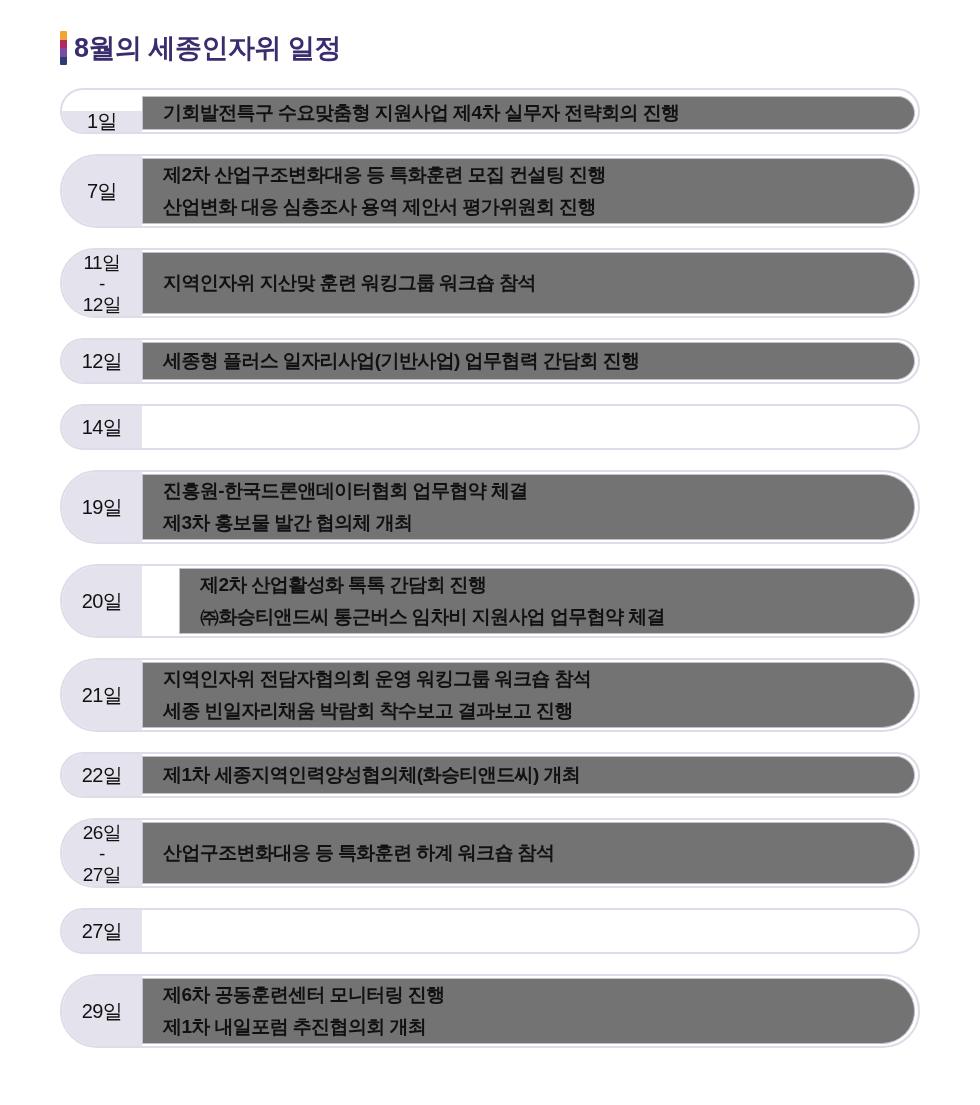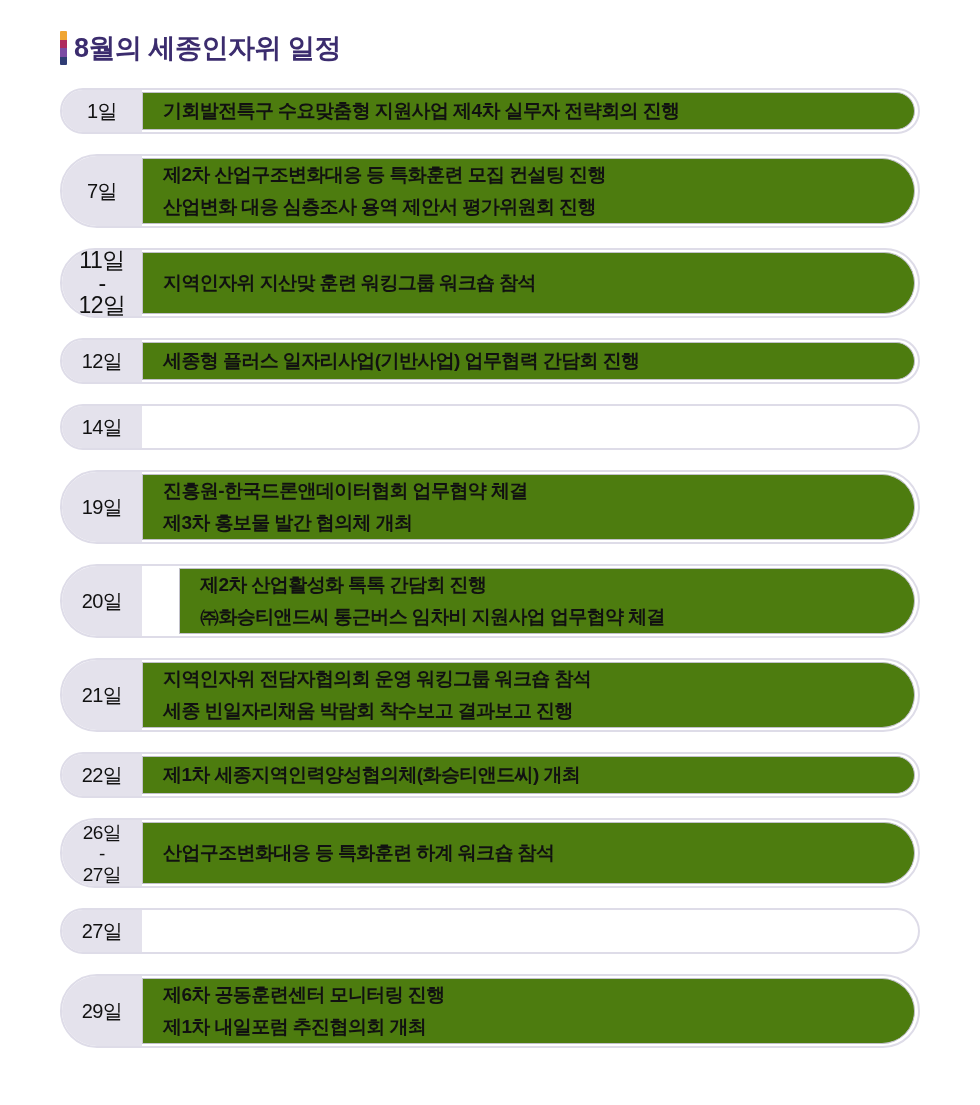--- a/index.html
+++ b/index.html
@@ -26,21 +26,21 @@
     border:2px solid var(--row-border);border-radius:999px;
     overflow:hidden;margin-bottom:20px;box-sizing:border-box;
   }
   .date-badge{
     width:80px;flex:0 0 80px;background:var(--badge-bg);
     display:flex;flex-direction:column;align-items:center;justify-content:center;
     font-size:20px;font-weight:500;line-height:21px;letter-spacing:-0.5px;
   }
   .date-badge .date-line{white-space:nowrap;}
   .content-box{
-    flex:1;background:#4d7c0f;border:1.5px solid var(--content-border);
+    flex:1;background:#737373;border:1.5px solid var(--content-border);
     border-radius:12px 999px 999px 12px;
     margin:2px 3px 2px 0;box-sizing:border-box;
     display:flex;flex-direction:column;justify-content:center;
     padding:0 40px 0 20px;
   }
   .event-line{
     font-size:19px;font-weight:600;line-height:32px;letter-spacing:-0.6px;
     white-space:nowrap;
   }
 </style>
@@ -52,41 +52,41 @@
     <div class="accent-bar">
         <div style="background: rgb(240, 165, 50);"></div>
         <div style="background: rgb(175, 42, 94);"></div>
         <div style="background: rgb(123, 75, 163);"></div>
         <div style="background: rgb(47, 60, 116);"></div>
       </div>
     <div class="page-title">8월의 세종인자위 일정</div>
   </div>
 
   <div class="schedule">
-  <div class="row" style="min-height: 46px;">
+  <div class="row" style="min-height: 46px; align-items: flex-end;">
     <div class="date-badge">
           <div class="date-line">1일</div>
         </div>
     <div class="content-box">
           <div class="event-line">기회발전특구 수요맞춤형 지원사업 제4차 실무자 전략회의 진행</div>
         </div>
   </div>
 
   <div class="row" style="min-height: 67px;">
     <div class="date-badge">
           <div class="date-line">7일</div>
         </div>
     <div class="content-box">
           <div class="event-line">제2차 산업구조변화대응 등 특화훈련 모집 컨설팅 진행</div>
           <div class="event-line">산업변화 대응 심층조사 용역 제안서 평가위원회 진행</div>
         </div>
   </div>
 
   <div class="row" style="min-height: 70px;">
-    <div class="date-badge" style="font-size: 23px; justify-content: space-between;">
+    <div class="date-badge" style="font-size: 19px;">
           <div class="date-line">11일</div>
           <div class="date-line">-</div>
           <div class="date-line">12일</div>
         </div>
     <div class="content-box">
           <div class="event-line">지역인자위 지산맞 훈련 워킹그룹 워크숍 참석</div>
         </div>
   </div>
 
   <div class="row" style="min-height: 46px;">

